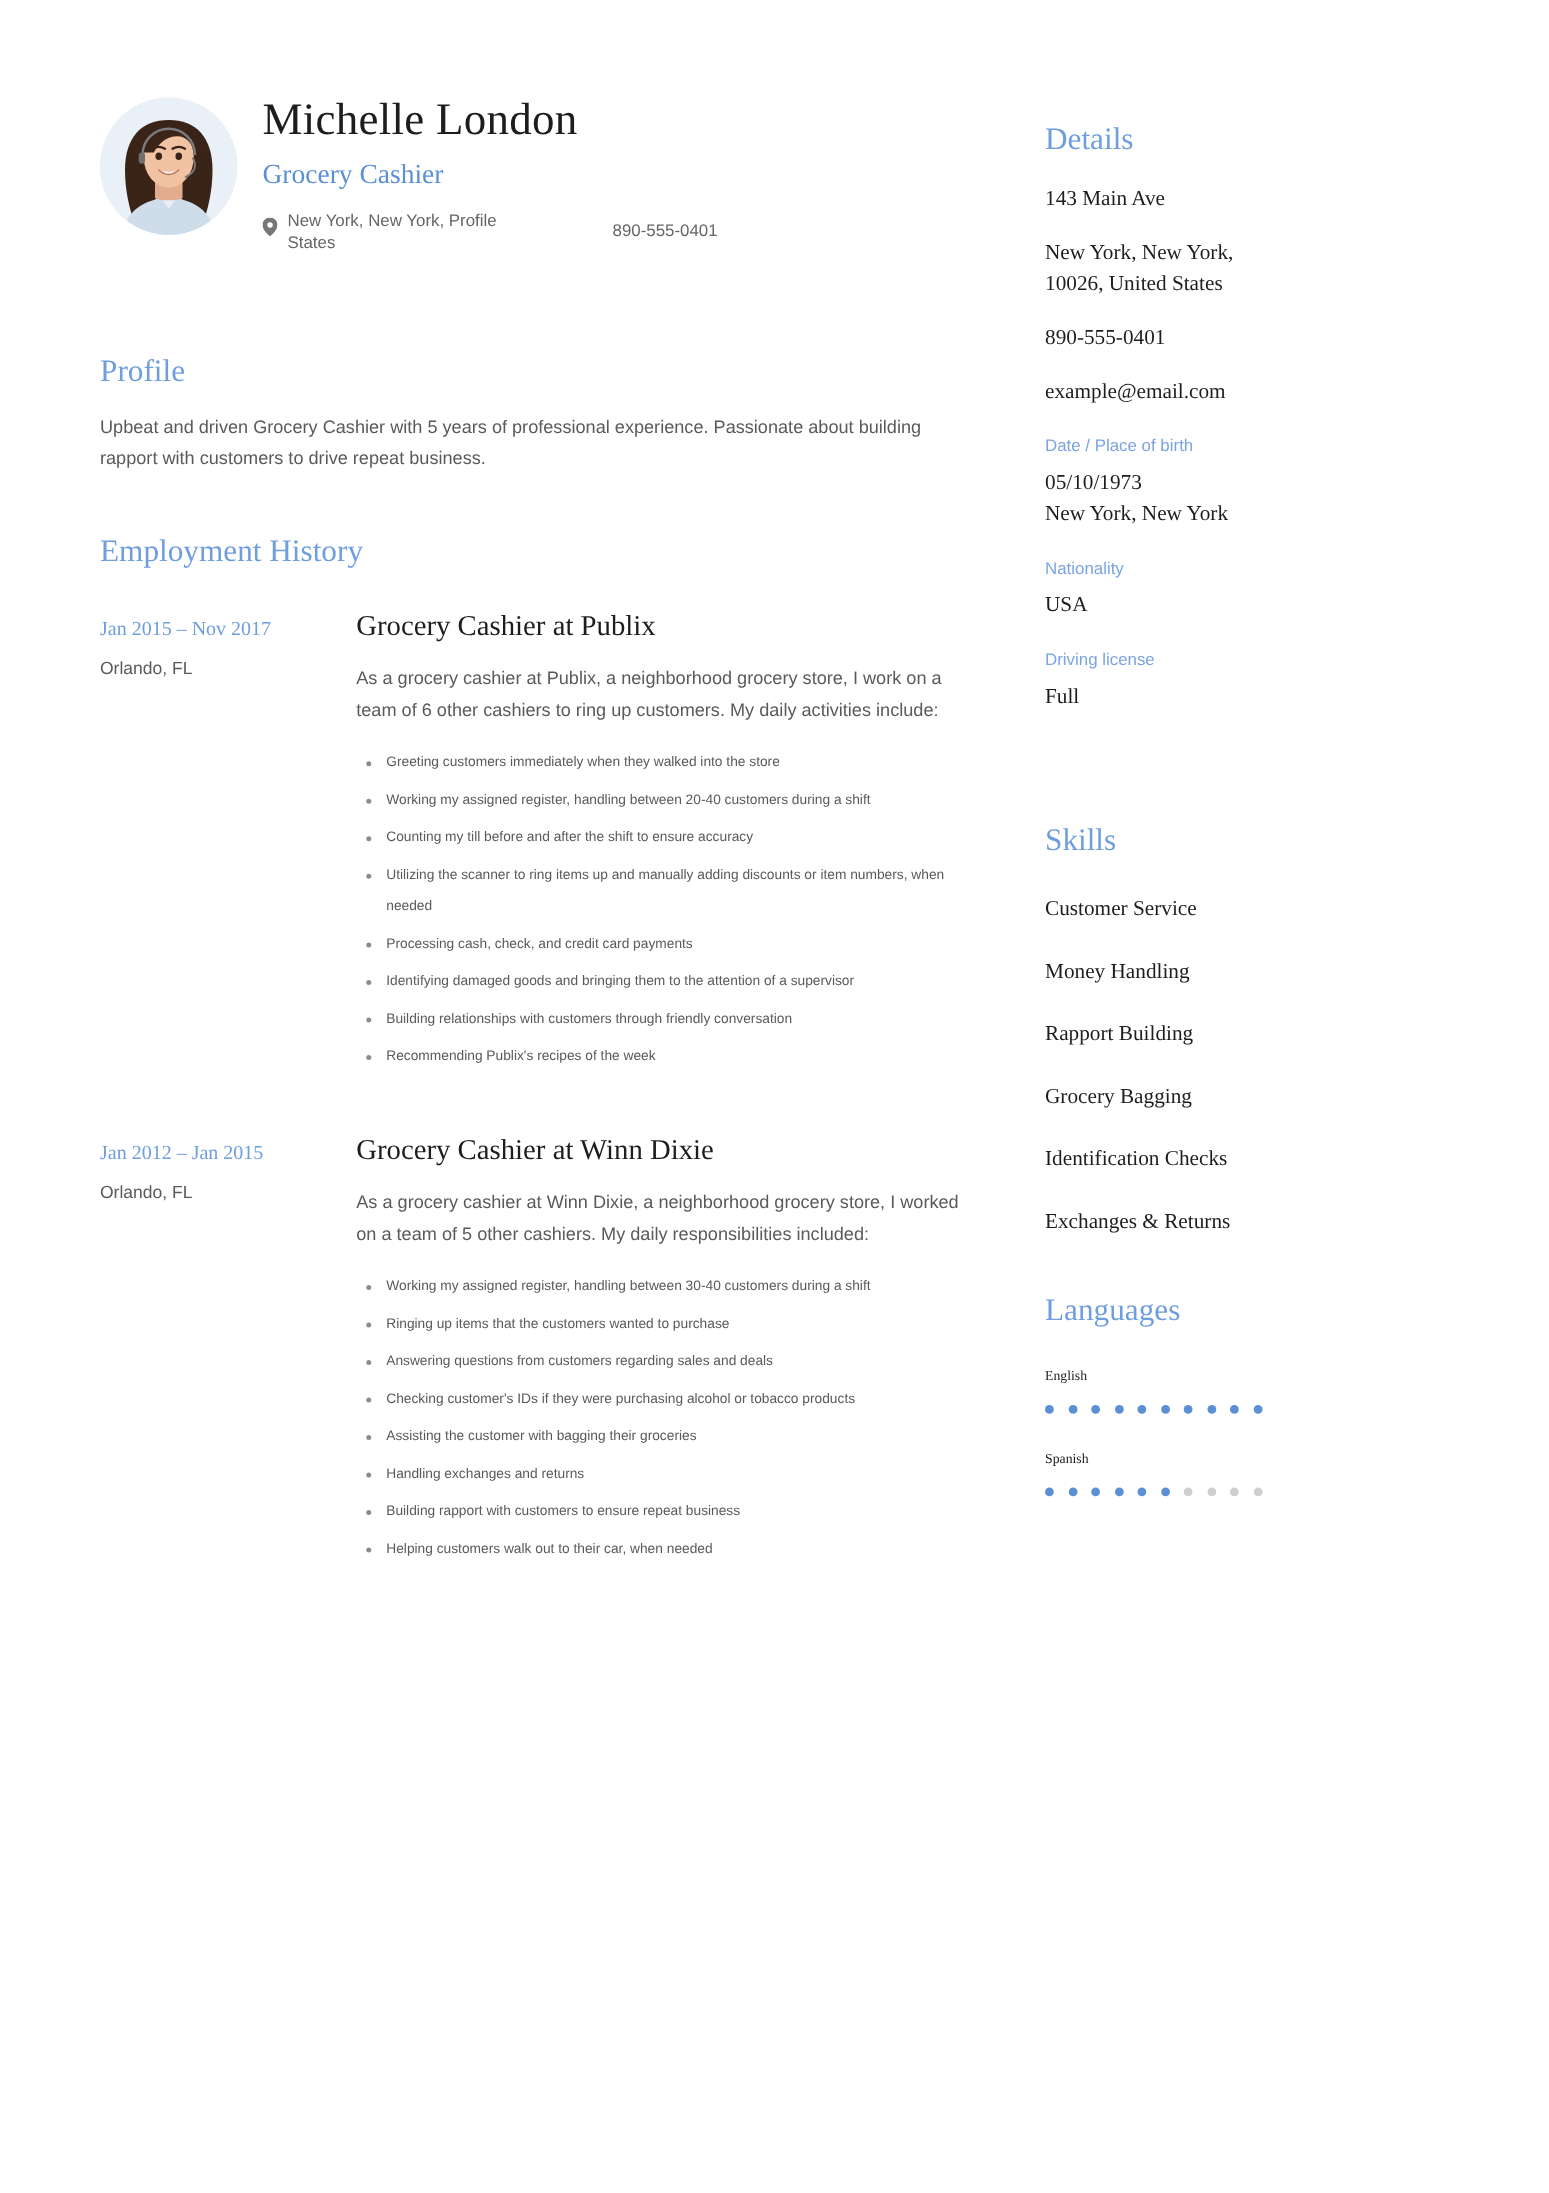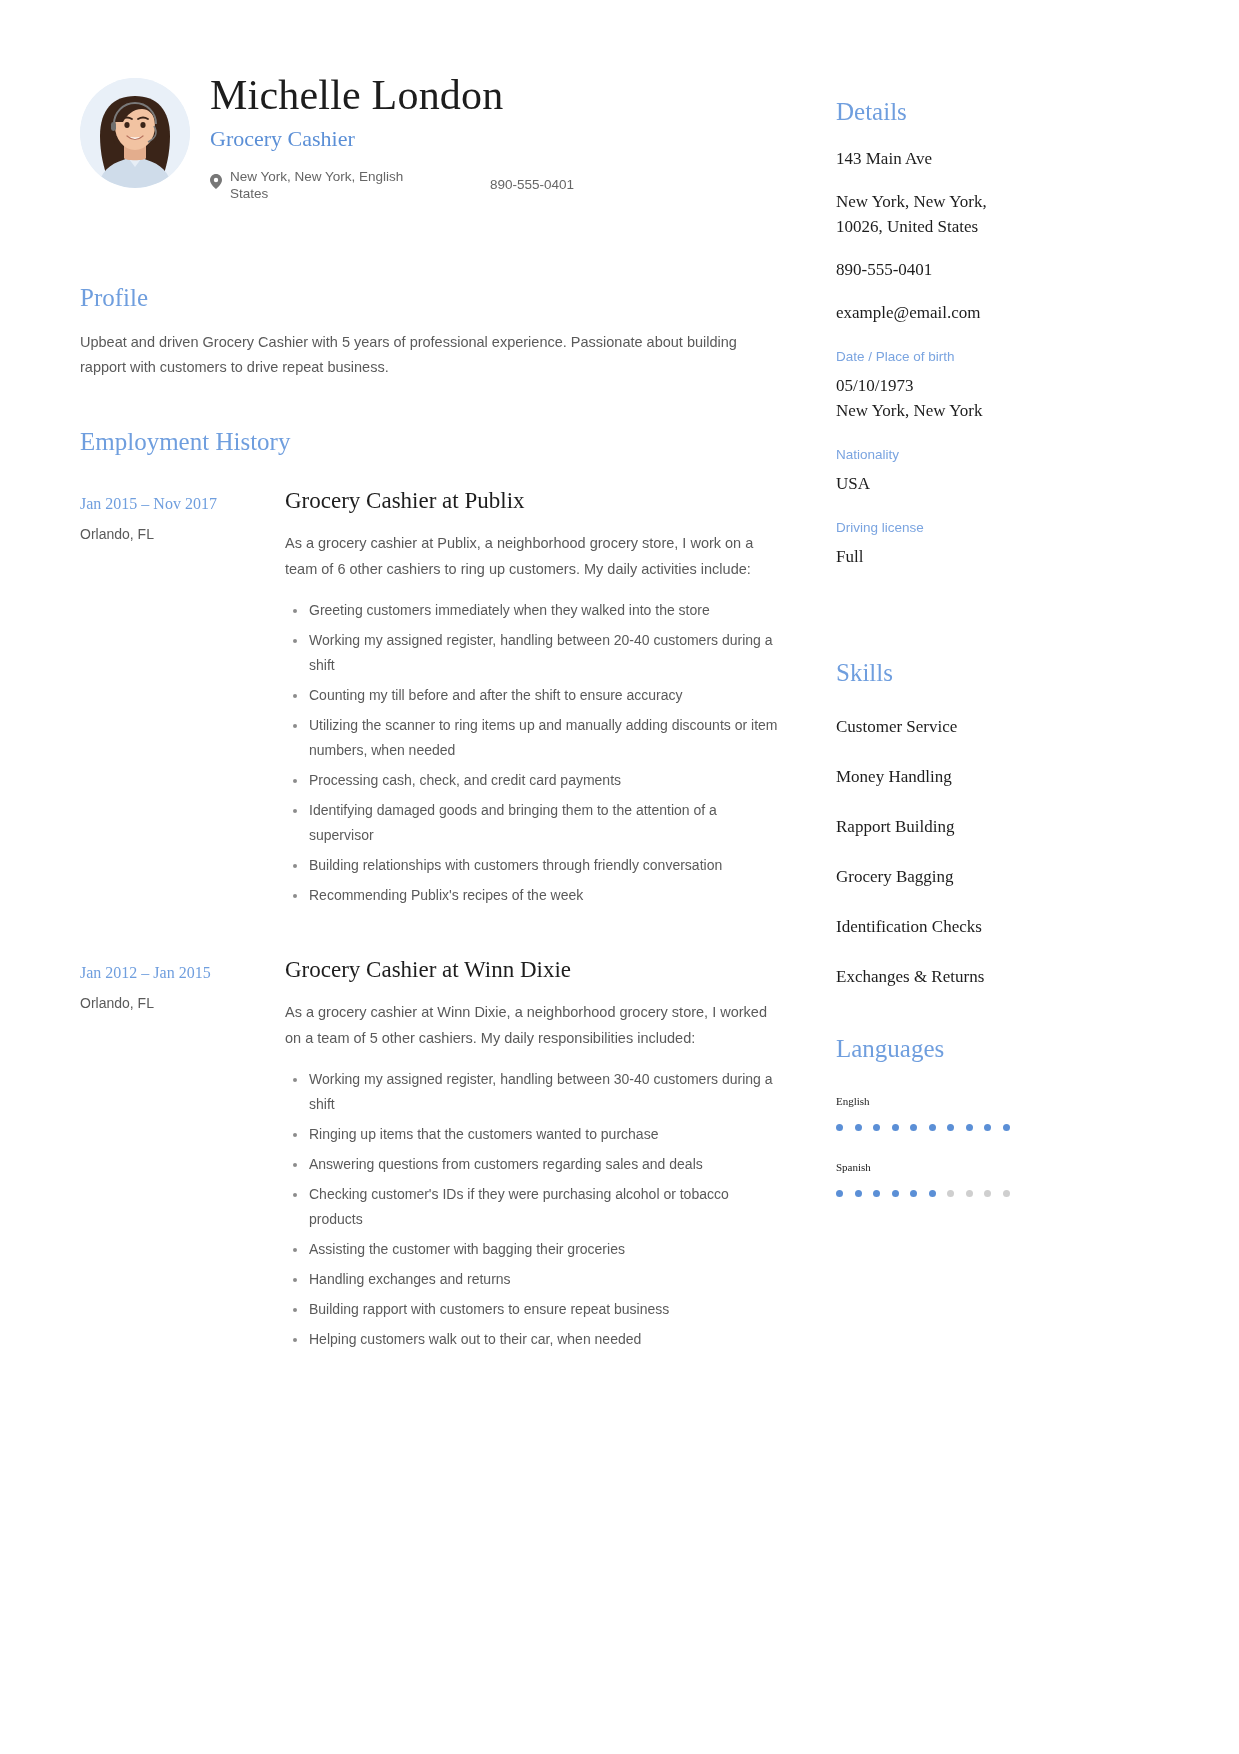--- a/index.html
+++ b/index.html
@@ -18,21 +18,21 @@
   
   .header{position:relative;height:160px;padding-top:70px;}
   .avatar{
     position:absolute;left:0;top:78px;width:110px;height:110px;border-radius:50%;
     background:#e8eff7;overflow:hidden;
   }
   .avatar svg{display:block;width:110px;height:110px;}
   .name-block{margin-left:130px;}
   .name{
     font-family:"Liberation Serif",serif;
-    font-size:42px;line-height:50px;color:#1d1d1d;font-weight:400;
+    font-size:36px;line-height:50px;color:#1d1d1d;font-weight:400;
     letter-spacing:.2px;margin:0;
   }
   .job-title{
     font-family:"Liberation Serif",serif;
     font-size:22px;line-height:30px;color:#5b8fd6;margin:4px 0 0 0;font-weight:400;
   }
   .contact-row{
     margin-top:14px;margin-left:0;display:flex;align-items:flex-start;
     font-size:13.5px;line-height:17px;color:#666;
   }
@@ -61,21 +61,21 @@
   .emp-loc{font-size:14px;line-height:22px;color:#5a5a5a;margin-top:8px;}
   .emp-right{flex:1;}
   .emp-title{
     font-family:"Liberation Serif",serif;
     font-size:23px;line-height:30px;color:#1d1d1d;font-weight:400;margin:0;
   }
   .emp-desc{margin-top:14px;font-size:14.5px;line-height:26px;color:#5a5a5a;}
   .emp-list{margin:16px 0 0 0;padding:0;list-style:none;}
   .emp-list li{
     position:relative;padding-left:24px;margin-bottom:5px;
-    font-size:14px;line-height:25px;color:#5a5a5a;
+    font-size:11px;line-height:25px;color:#5a5a5a;
   }
   .emp-list li::before{
     content:"";position:absolute;left:8px;top:11px;
     width:4px;height:4px;border-radius:50%;background:#8c8c8c;
   }
 
   
   .side-sec{margin-bottom:4px;}
   .side-h{
     font-family:"Liberation Serif",serif;
@@ -156,21 +156,21 @@
         <h1 class="name">Michelle London</h1>
         <div class="job-title">Grocery Cashier</div>
 
         <div class="contact-row">
           <div class="contact-item">
             <span class="pin">
               <svg width="12" height="15" viewBox="0 0 12 15">
                 <path d="M6 0C2.7 0 0 2.7 0 6c0 4.5 6 9 6 9s6-4.5 6-9c0-3.3-2.7-6-6-6zm0 8.2A2.2 2.2 0 1 1 6 3.8a2.2 2.2 0 0 1 0 4.4z" fill="#777"></path>
               </svg>
             </span>
-            <span class="contact-loc">New York, New York, English States</span>
+            <span class="contact-loc">New York, New York, Profile States</span>
           </div>
           <div class="contact-phone">890-555-0401</div>
         </div>
       </div>
     </div>
 
     <div class="profile">
       <h2 class="sec-h">Profile</h2>
       <div class="profile-text">Upbeat and driven Grocery Cashier with 5 years of professional experience. Passionate about building rapport with customers to drive repeat business.</div>
     </div>

